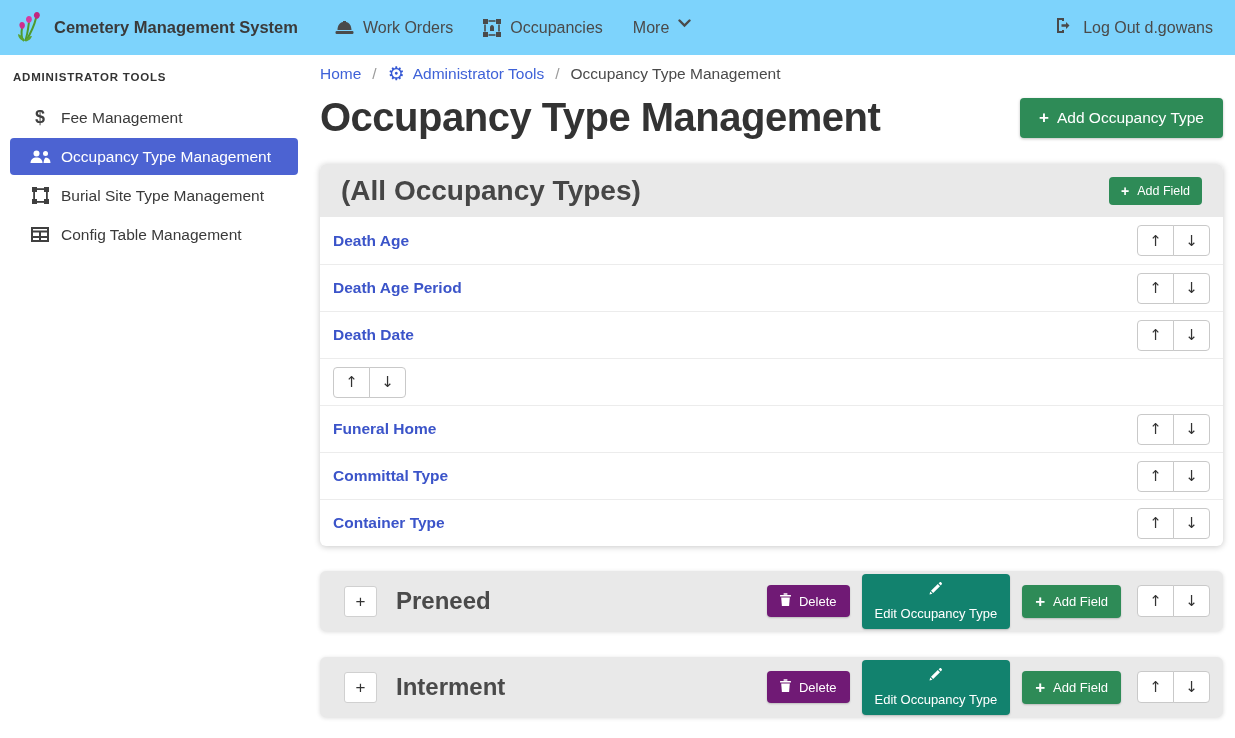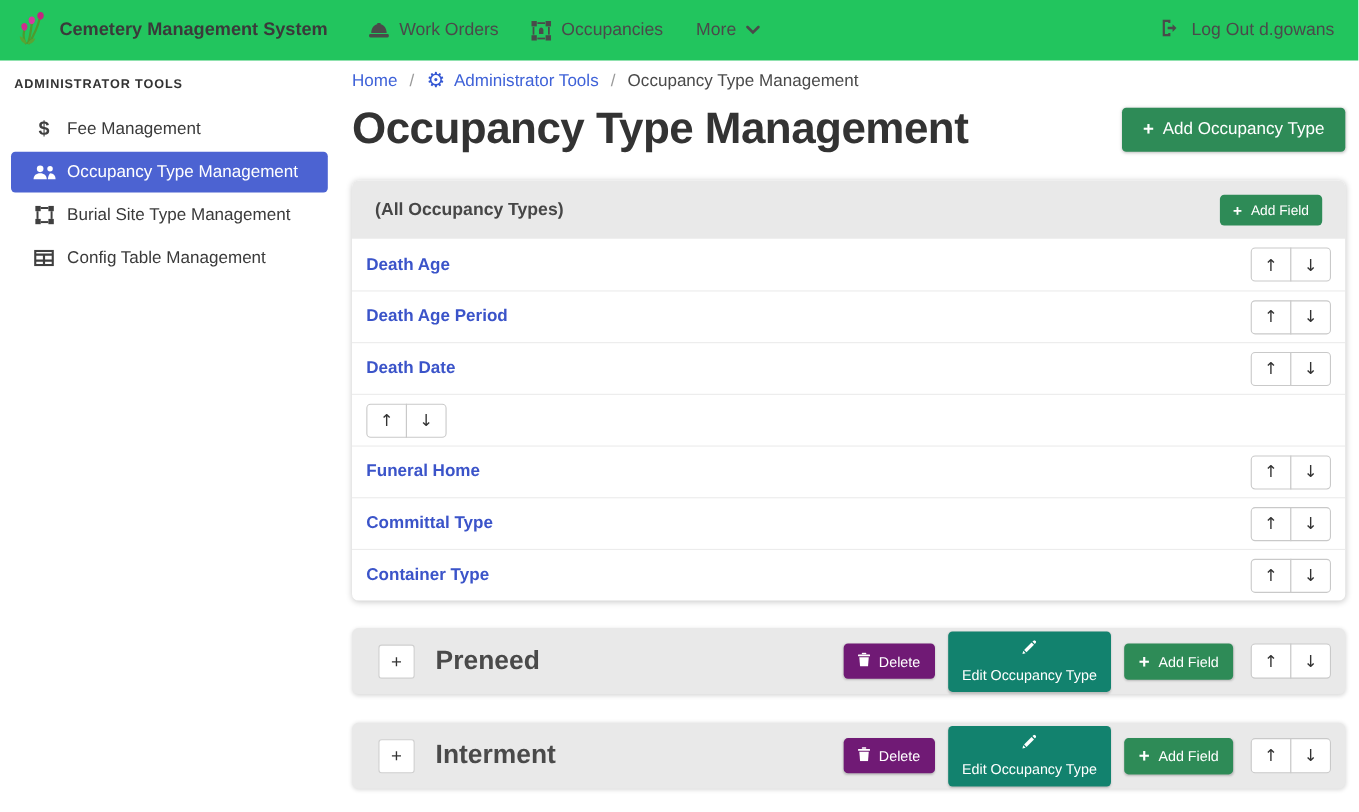--- a/index.html
+++ b/index.html
@@ -1,24 +1,24 @@
 <!DOCTYPE html>
 <html><head>
 <meta charset="utf-8">
 <style>
   * { box-sizing: border-box; margin: 0; padding: 0; }
   html, body { width: 1235px; height: 738px; overflow: hidden; background: #fff;
     font-family: "Liberation Sans", sans-serif; color: #3a3a3a; }
 
   
-  .navbar { height: 55px; background: #22c55e; display: flex; align-items: center; padding: 0 16px; }
+  .navbar { height: 55px; background: #7dd3fc; display: flex; align-items: center; padding: 0 16px; }
   .brand { display: flex; align-items: center; gap: 10px; cursor: pointer; }
   .brand-text { font-size: 16.5px; font-weight: bold; color: #3a3a3a; }
   .nav-links { display: flex; align-items: center; margin-left: 22px; }
-  .nav-item { display: flex; align-items: center; gap: 9px; padding: 10px 15px;
+  .nav-item { display: flex; align-items: flex-start; gap: 9px; padding: 10px 15px;
     font-size: 16px; color: #4a4a4a; cursor: pointer; }
   .nav-item svg { display: block; }
   .spacer { flex: 1; }
   .logout { display: flex; align-items: center; gap: 9px; font-size: 16px; color: #4a4a4a; cursor: pointer; padding: 10px 6px; }
 
   
   .layout { display: flex; height: 683px; }
   .sidebar { width: 308px; flex: 0 0 308px; padding-top: 6px; }
   .sidebar-heading { font-size: 11.5px; font-weight: bold; letter-spacing: 0.8px;
     color: #333; padding: 10px 14px 14px 13px; }
@@ -43,21 +43,21 @@
   .page-title { font-size: 40px; font-weight: 600; color: #333; letter-spacing: -0.5px; }
   .btn { border: none; border-radius: 4px; color: #fff; display: inline-flex; align-items: center;
     gap: 8px; cursor: pointer; font-family: "Liberation Sans", sans-serif; }
   .btn-add-type { background: #2e8b57; font-size: 15.5px; padding: 11px 19px; box-shadow: 0 1px 3px rgba(0,0,0,.25); }
   .plus { font-weight: bold; font-size: 17px; line-height: 1; }
 
   
   .card { border-radius: 6px; box-shadow: 0 1px 6px rgba(0,0,0,.22); margin-bottom: 25px;
     background: #fff; overflow: hidden; }
   .card-header { background: #e9e9e9; height: 53px; display: flex; align-items: center; padding: 0 21px; }
-  .card-title { font-size: 16px; font-weight: 600; color: #464646; flex: 1; }
+  .card-title { font-size: 28px; font-weight: 600; color: #464646; flex: 1; }
   .btn-add-field-sm { background: #2e8b57; font-size: 12.5px; padding: 7px 12px; }
   .btn-add-field-sm .plus { font-size: 14px; }
   .field-row { height: 47px; display: flex; align-items: center; padding: 0 13px; border-top: 1px solid #ececec; }
   .field-link { flex: 1; font-size: 15.5px; font-weight: bold; color: #3b54c9; text-decoration: none; cursor: pointer; }
   .arrow-group { display: flex; }
   .arrow-btn { width: 37px; height: 31px; background: #fff; border: 1px solid #c9c9c9; color: #333;
     font-size: 15px; cursor: pointer; display: flex; align-items: center; justify-content: center;
     font-family: "DejaVu Sans", sans-serif; }
   .arrow-btn.up { border-radius: 4px 0 0 4px; }
   .arrow-btn.down { border-radius: 0 4px 4px 0; margin-left: -1px; }

